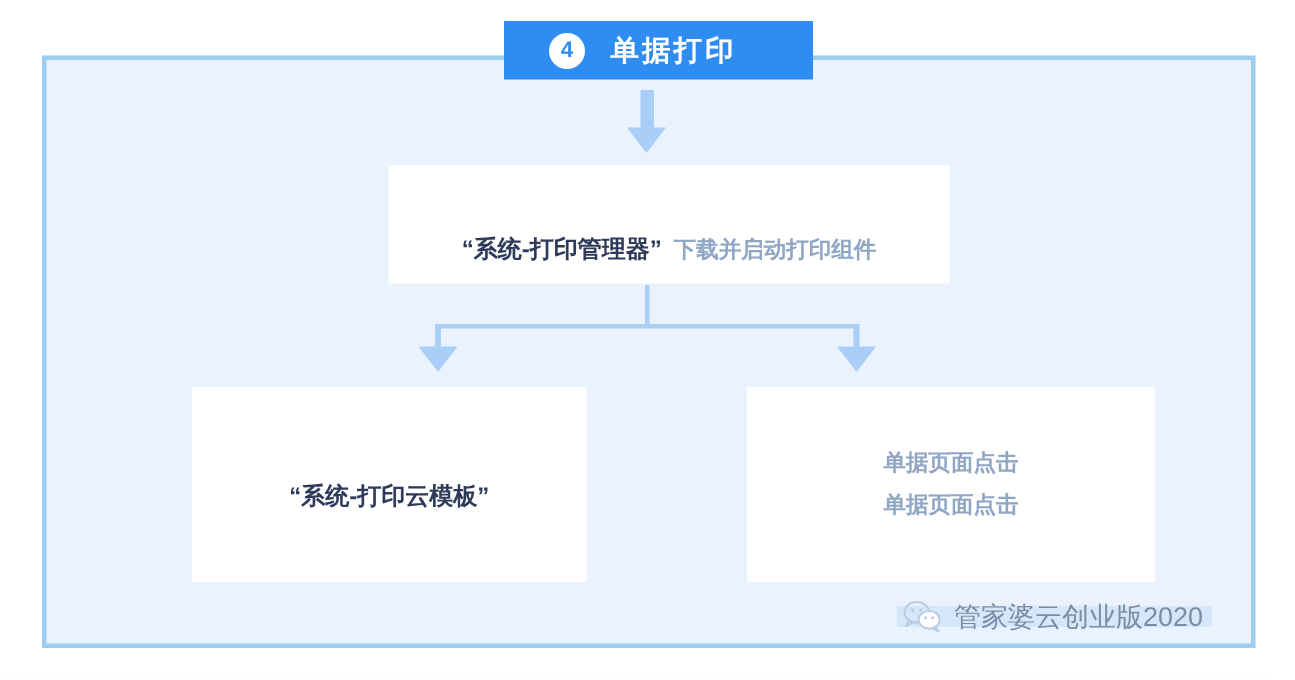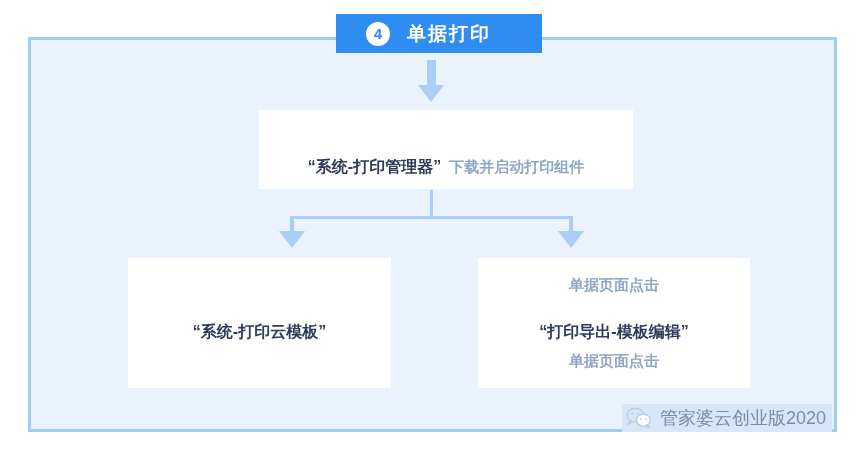--- a/index.html
+++ b/index.html
@@ -97,21 +97,21 @@
     background: #ffffff;
     display: flex;
     flex-direction: column;
     align-items: center;
     justify-content: center;
     box-sizing: border-box;
     text-align: center;
   }
   #card-print-manager { left: 259px; top: 110px; width: 374px; height: 79px; }
   #card-cloud-template { left: 128px; top: 258px; width: 263px; height: 130px; gap: 36px; }
-  #card-template-edit  { left: 478px; top: 258px; width: 272px; height: 130px; }
+  #card-template-edit  { left: 498px; top: 258px; width: 272px; height: 130px; }
 
   .line-strong {
     color: #2e3a59;
     font-weight: bold;
     font-size: 16px;
     line-height: 1.85;
     white-space: nowrap;
     margin-top: 18px;
   }
   .line-soft {
@@ -127,27 +127,26 @@
     justify-content: center;
     white-space: nowrap;
   }
   .inline-row .line-soft { margin-left: 8px; margin-top: 36px; }
 
   
   #footer-watermark {
     position: absolute;
     left: 598px;
     top: 404px;
-    height: 28px;
+    height: 14px;
     background: #d7e7fa;
     display: flex;
     align-items: center;
     padding: 0 6px 0 4px;
     box-sizing: border-box;
-    margin-left: 24px;
   }
   #wechat-icon { flex: none; display: block; }
   #footer-label {
     color: #7b8ba6;
     font-size: 18px;
     margin-left: 8px;
     white-space: nowrap;
     line-height: 1;
   }
 </style>
@@ -177,21 +176,20 @@
 <div class="arrow-head" id="branch-left-head"></div>
 <div class="arrow-shaft" id="branch-right-shaft"></div>
 <div class="arrow-head" id="branch-right-head"></div>
 
 <div class="card" id="card-cloud-template">
   <div class="line-strong">“系统-打印云模板”</div>
 </div>
 
 <div class="card" id="card-template-edit">
   <div class="line-soft">单据页面点击</div>
-  <div class="line-strong">“打印导出-模板编辑”</div>
   <div class="line-soft">单据页面点击</div>
 </div>
 
 <div id="footer-watermark">
   <svg id="wechat-icon" width="26" height="22" viewBox="0 0 26 22">
     <ellipse cx="9.2" cy="8.2" rx="8.2" ry="6.9" fill="none" stroke="#b9cde6" stroke-width="1.4"></ellipse>
     <path d="M4.2 13.4 L2.0 17.4 L6.4 15.1 Z" fill="none" stroke="#b9cde6" stroke-width="1.4" stroke-linejoin="round"></path>
     <circle cx="6.4" cy="6.6" r="1.15" fill="#b9cde6"></circle>
     <circle cx="11.8" cy="6.6" r="1.15" fill="#b9cde6"></circle>
     <ellipse cx="17.4" cy="13.2" rx="7.0" ry="5.9" fill="#ffffff" stroke="#b9cde6" stroke-width="1.4"></ellipse>

